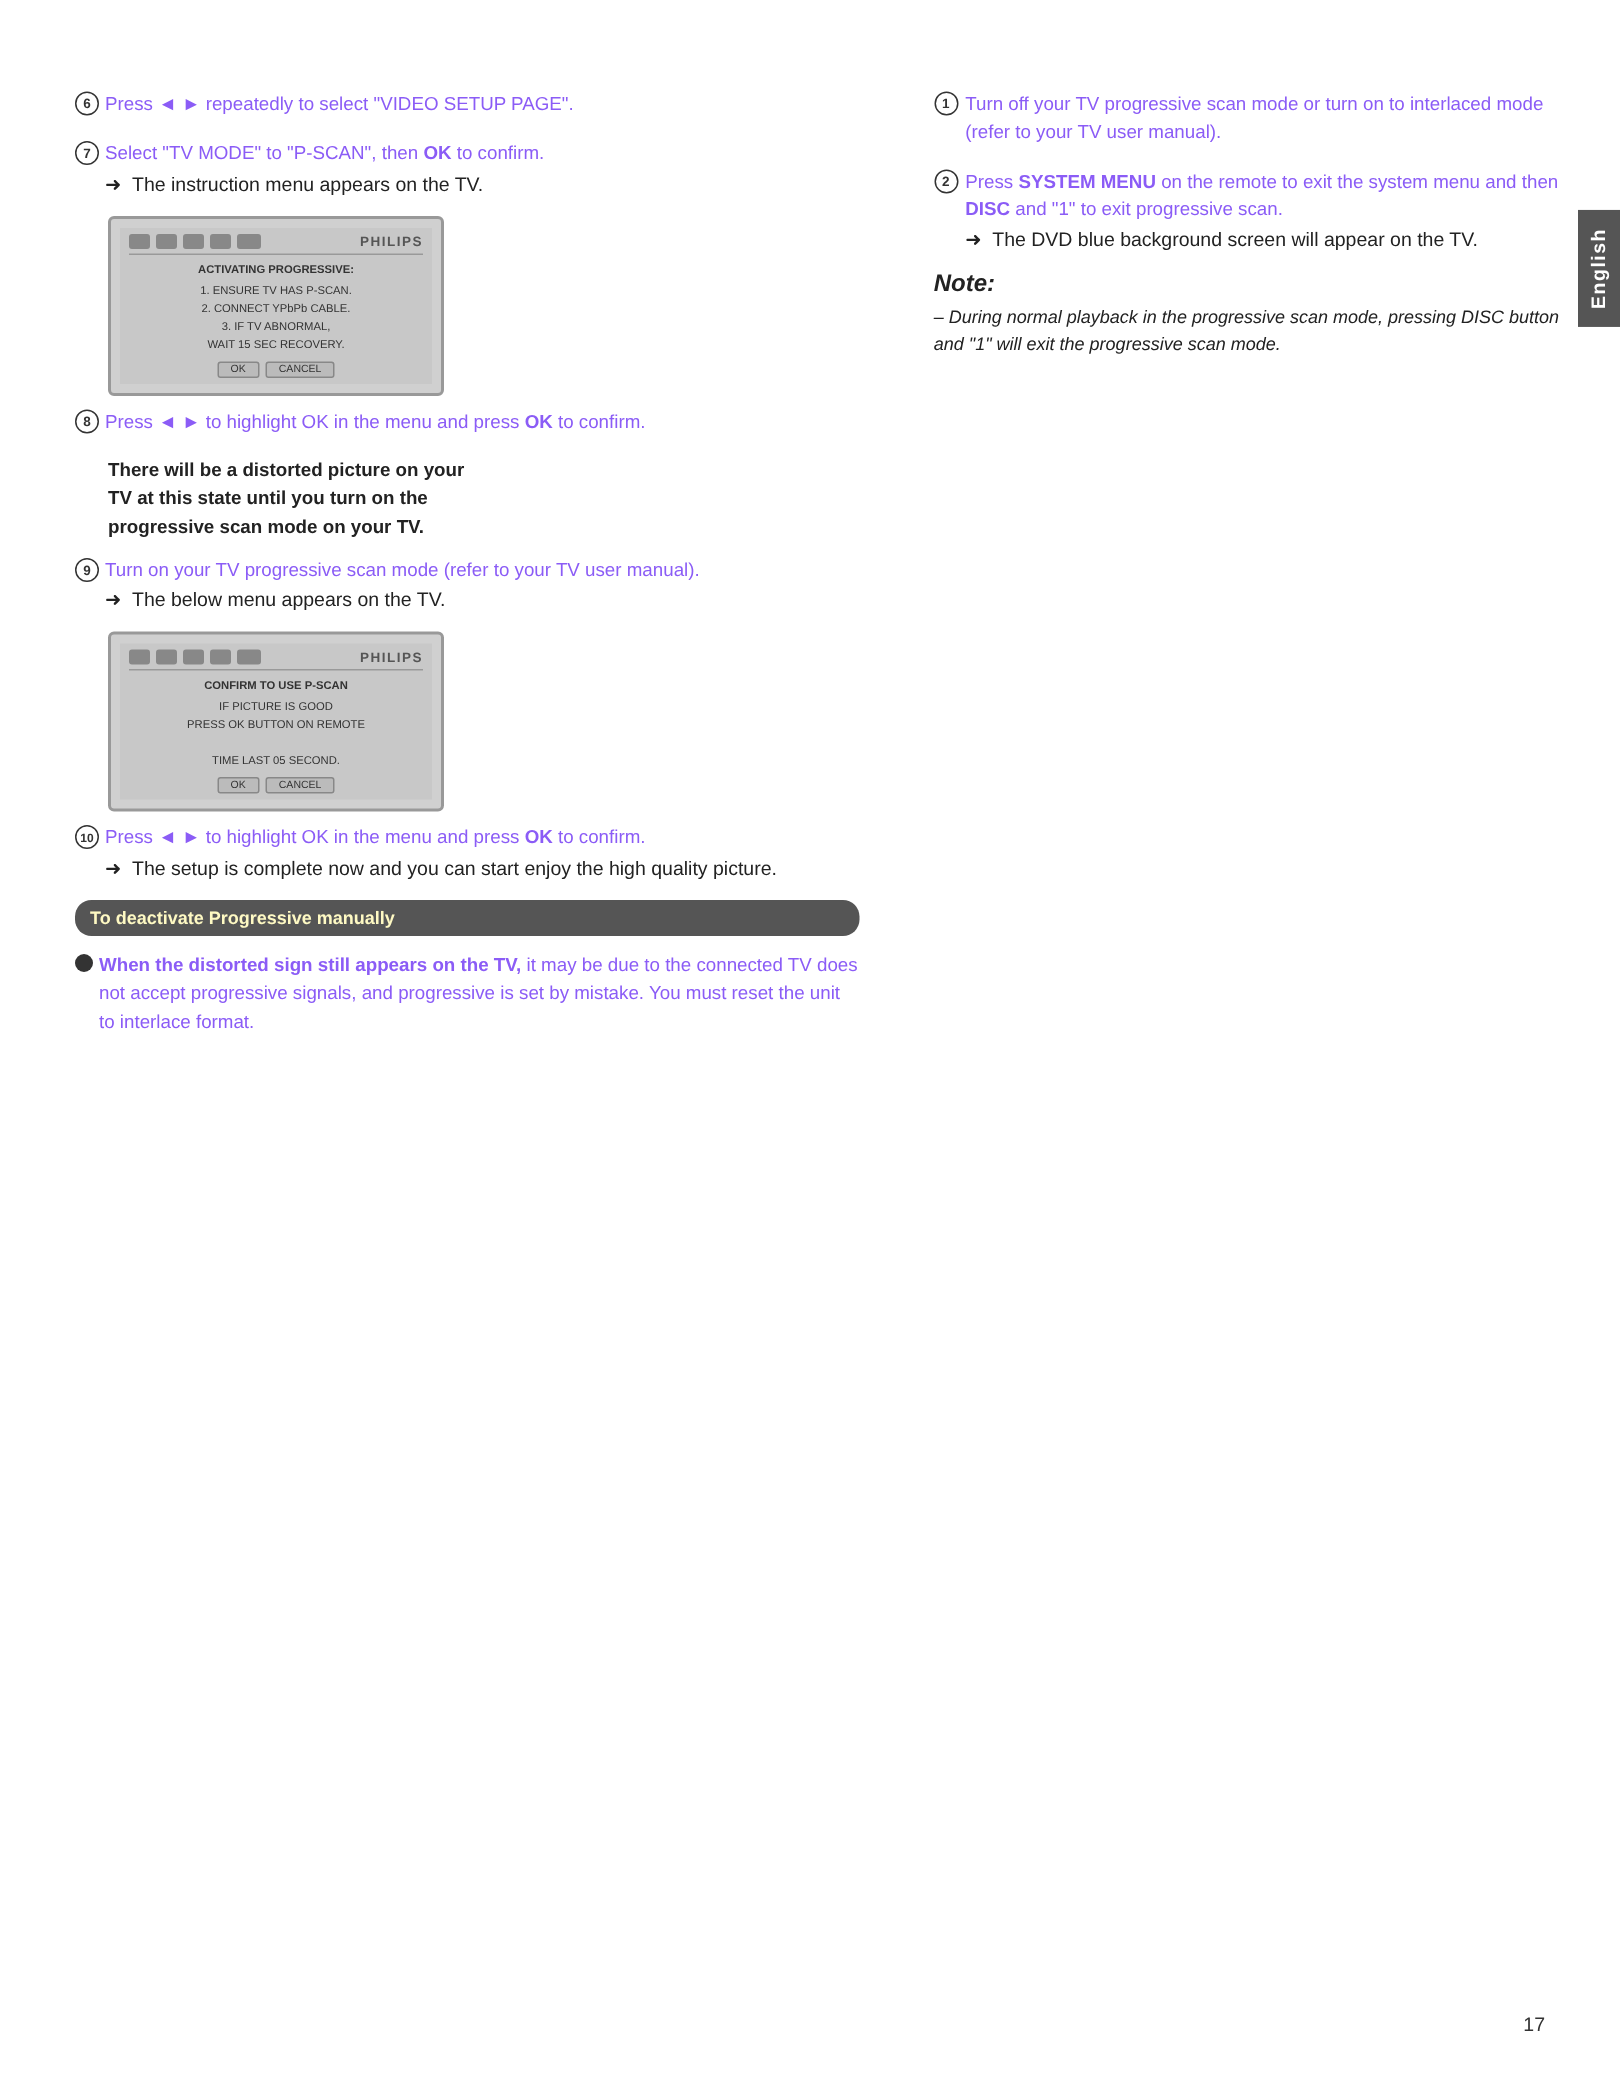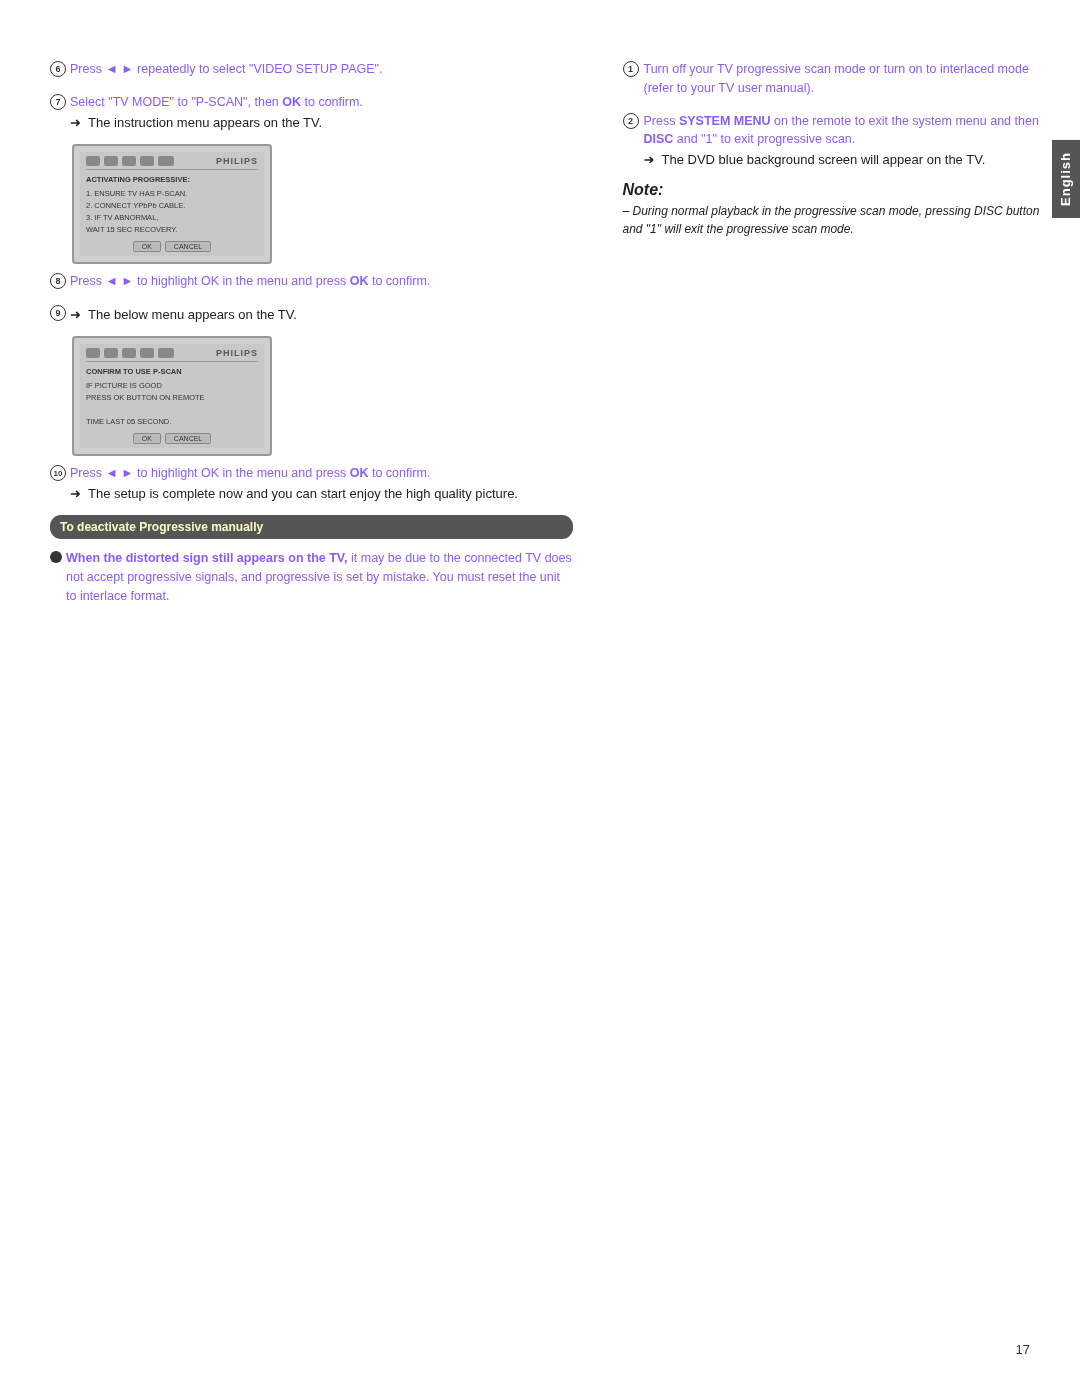--- a/index.html
+++ b/index.html
@@ -102,21 +102,21 @@
       color: #222;
       font-size: 13px;
       min-width: 14px;
     }
 
     
     .tv-screen {
       background: #d0d0d0;
       border: 2px solid #999;
       border-radius: 4px;
-      width: 200px;
+      width: 224px;
       margin: 8px 0 8px 22px;
       padding: 6px;
       font-size: 9px;
     }
 
     .tv-screen-inner {
       background: #c8c8c8;
       padding: 4px 6px;
     }
 
@@ -142,20 +142,21 @@
       font-size: 9px;
       font-weight: bold;
       color: #555;
       letter-spacing: 1px;
     }
 
     .tv-text {
       font-size: 7.5px;
       color: #333;
       line-height: 1.6;
+      text-align: center;
     }
 
     .tv-buttons {
       display: flex;
       gap: 4px;
       margin-top: 5px;
       justify-content: center;
     }
 
     .tv-btn {
@@ -307,24 +308,32 @@
         </div>
       </div>
 
       <div class="step-item">
         <span class="step-circle">8</span>
         <div class="step-content">
           <p>Press ◄ ► to highlight OK in the menu and press <b>OK</b> to confirm.</p>
         </div>
       </div>
 
+      <div style="margin: 6px 0 10px 22px;">
+        <p class="distorted-warning">
+          There will be a distorted picture on your<br>
+          TV at this state until you turn on the<br>
+          progressive scan mode on your TV.
+        </p>
+      </div>
 
       <div class="step-item">
         <span class="step-circle">9</span>
         <div class="step-content">
+          <p>Turn on your TV progressive scan mode (refer to your TV user manual).</p>
           <div class="arrow-line">
             <span class="arrow">➜</span>
             <span>The below menu appears on the TV.</span>
           </div>
         </div>
       </div>
 
       <div class="tv-screen">
         <div class="tv-screen-inner">
           <div class="tv-toolbar">

